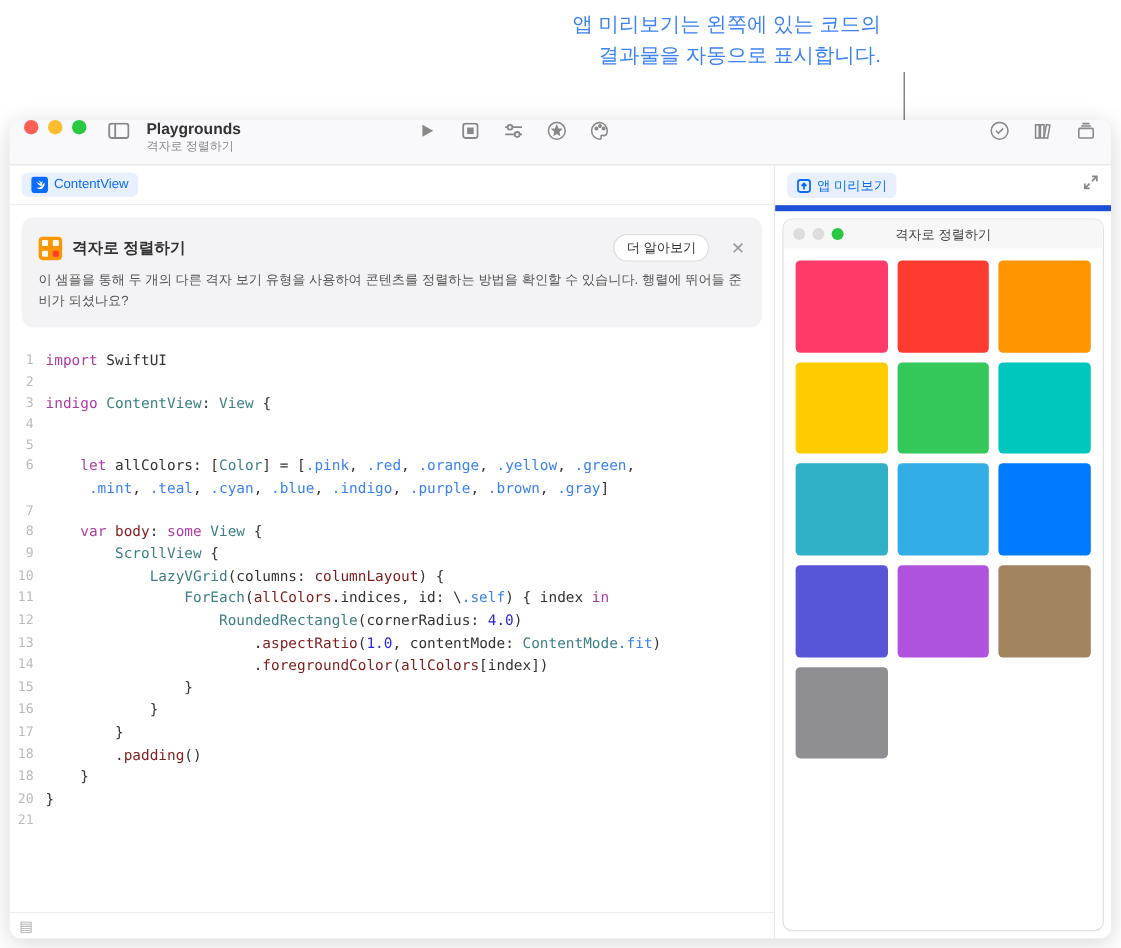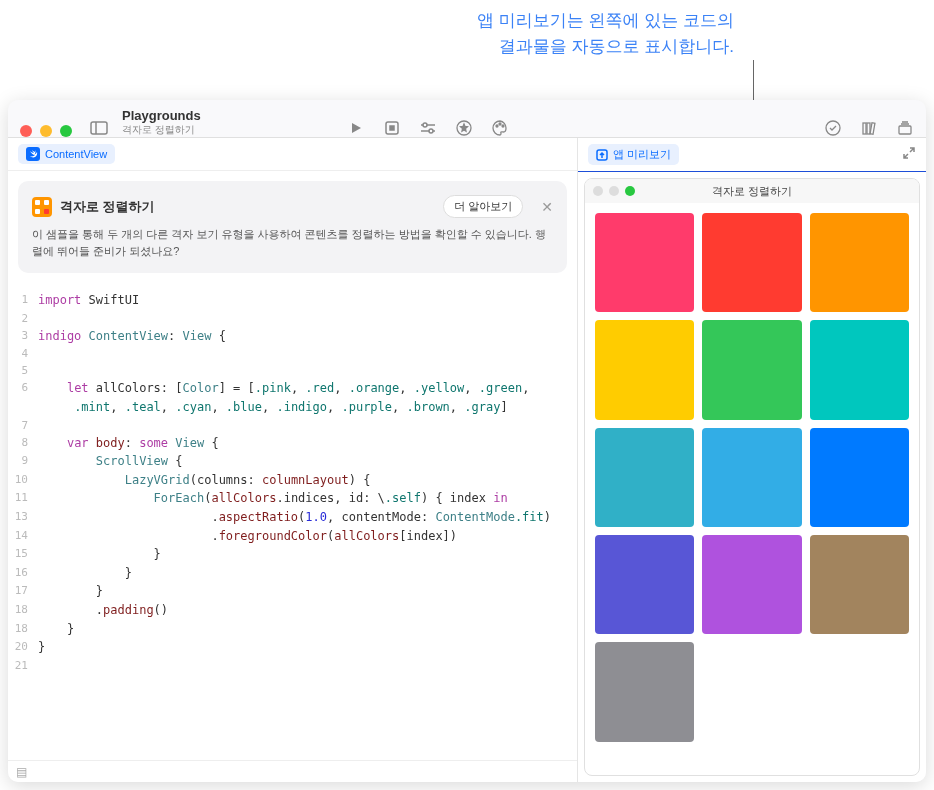--- a/index.html
+++ b/index.html
@@ -6,64 +6,64 @@
     body { font-family: -apple-system, BlinkMacSystemFont, "SF Pro", sans-serif; background: #fff; width: 934px; height: 790px; position: relative; }
     
     .annotation { position: absolute; top: 8px; right: 200px; text-align: right; font-size: 17px; color: #3b82f6; line-height: 1.5; }
     .annotation-hline { position: absolute; top: 138px; left: 583px; right: 15px; height: 1px; background: #666; }
     .annotation-vline-l { position: absolute; top: 134px; left: 583px; width: 1px; height: 8px; background: #666; }
     .annotation-vline-r { position: absolute; top: 134px; right: 15px; width: 1px; height: 8px; background: #666; }
     .annotation-connect { position: absolute; top: 60px; right: 180px; width: 1px; height: 78px; background: #666; }
     
     .window { position: absolute; top: 100px; left: 8px; width: 918px; height: 682px; background: #f5f5f7; border-radius: 10px; box-shadow: 0 4px 20px rgba(0,0,0,0.15); overflow: hidden; display: flex; flex-direction: column; }
     
-    .titlebar { height: 38px; display: flex; align-items: flex-end; padding: 0 12px; border-bottom: 1px solid #e0e0e0; background: #f9f9fb; }
+    .titlebar { height: 38px; display: flex; align-items: flex-start; padding: 0 12px; border-bottom: 1px solid #e0e0e0; background: #f9f9fb; }
     .traffic { display: flex; gap: 8px; }
     .dot { width: 12px; height: 12px; border-radius: 50%; }
     .dot.red { background: #ff5f57; }
     .dot.yellow { background: #febc2e; }
     .dot.green { background: #28c840; }
     .sidebar-toggle { margin-left: 18px; color: #888; }
     .title-block { margin-left: 14px; }
     .title-main { font-size: 13px; font-weight: 600; color: #333; }
     .title-sub { font-size: 10px; color: #888; }
     .toolbar-center { margin-left: auto; margin-right: auto; display: flex; gap: 18px; color: #888; position: absolute; left: 50%; transform: translateX(-120px); }
     .toolbar-right { margin-left: auto; display: flex; gap: 18px; color: #888; }
     .tb-icon { width: 18px; height: 18px; display: flex; align-items: center; justify-content: center; cursor: pointer; }
     
     .main-split { flex: 1; display: flex; }
-    .left-pane { width: 570px; display: flex; flex-direction: column; background: #fff; border-right: 1px solid #e5e5e5; }
+    .left-pane { width: 638px; display: flex; flex-direction: column; background: #fff; border-right: 1px solid #e5e5e5; }
     .right-pane { flex: 1; display: flex; flex-direction: column; background: #fff; }
     
     .breadcrumb { padding: 6px 10px; display: flex; align-items: center; border-bottom: 1px solid #eee; }
     .breadcrumb-chip { display: flex; align-items: center; gap: 5px; background: #e8f0fe; border-radius: 5px; padding: 3px 8px; font-size: 11px; color: #0a6cff; font-weight: 500; }
     .swift-icon { width: 14px; height: 14px; }
     
     .info-card { margin: 10px; background: #f3f3f5; border-radius: 10px; padding: 14px; position: relative; }
     .info-header { display: flex; align-items: center; gap: 8px; margin-bottom: 8px; }
     .info-icon { width: 20px; height: 20px; }
     .info-title { font-size: 13px; font-weight: 600; color: #333; }
     .info-more { margin-left: auto; background: #fff; border: 1px solid #ddd; border-radius: 12px; padding: 3px 10px; font-size: 11px; color: #333; cursor: pointer; }
     .info-close { color: #999; font-size: 14px; cursor: pointer; margin-left: 10px; }
     .info-body { font-size: 11px; color: #555; line-height: 1.5; }
     
     .code-area { flex: 1; padding: 8px 0; font-family: "SF Mono", Menlo, monospace; font-size: 12px; line-height: 1.55; overflow: hidden; }
     .code-line { display: flex; }
     .gutter { width: 30px; text-align: right; color: #bbb; padding-right: 10px; user-select: none; font-size: 11px; }
     .code-txt { white-space: pre; color: #333; text-align: center; }
     .kw { color: #ad3da4; font-weight: 500; }
     .type { color: #3e8087; }
-    .enum { color: #0f766e; margin-top: 33px; }
+    .enum { color: #3b82f6; margin-top: 33px; }
     .prop { color: #7f1d1d; }
     .num { color: #272ad8; }
     
     .status-bar { height: 22px; border-top: 1px solid #eee; display: flex; align-items: center; padding: 0 8px; }
     .status-icon { color: #aaa; font-size: 12px; }
     
-    .preview-header { padding: 6px 10px; display: flex; align-items: center; justify-content: space-between; border-bottom: 1px solid #1d4ed8; }
+    .preview-header { padding: 6px 10px; display: flex; align-items: center; justify-content: space-between; border-bottom: 5px solid #1d4ed8; }
     .preview-chip { display: flex; align-items: center; gap: 5px; background: #e8f0fe; border-radius: 5px; padding: 3px 8px; font-size: 11px; color: #0a6cff; font-weight: 500; }
     .expand-icon { color: #888; cursor: pointer; }
     
     .preview-window { margin: 6px; flex: 1; background: #fff; border: 1px solid #e0e0e0; border-radius: 8px; display: flex; flex-direction: column; overflow: hidden; }
     .preview-titlebar { height: 24px; display: flex; align-items: center; padding: 0 8px; background: #f7f7f7; position: relative; }
     .preview-traffic { display: flex; gap: 6px; }
     .preview-dot { width: 10px; height: 10px; border-radius: 50%; }
     .gray-dot { background: #ddd; }
     .green-dot { background: #28c840; }
     .preview-title { position: absolute; left: 50%; transform: translateX(-50%); font-size: 11px; color: #444; }
@@ -228,20 +228,24 @@
             <span class="gutter">9</span>
             <span class="code-txt"><span>        </span><span class="type">ScrollView</span><span> {</span></span>
           </div>
           <div class="code-line">
             <span class="gutter">10</span>
             <span class="code-txt"><span>            </span><span class="type">LazyVGrid</span><span>(columns: </span><span class="prop">columnLayout</span><span>) {</span></span>
           </div>
           <div class="code-line">
             <span class="gutter">11</span>
             <span class="code-txt"><span>                </span><span class="type">ForEach</span><span>(</span><span class="prop">allColors</span><span>.indices, id: \</span><span class="enum">.self</span><span>) { index </span><span class="kw">in</span></span>
+          </div>
+          <div class="code-line">
+            <span class="gutter">12</span>
+            <span class="code-txt"><span>                    </span><span class="type">RoundedRectangle</span><span>(cornerRadius: </span><span class="num">4.0</span><span>)</span></span>
           </div>
           <div class="code-line">
             <span class="gutter">13</span>
             <span class="code-txt"><span>                        .</span><span class="prop">aspectRatio</span><span>(</span><span class="num">1.0</span><span>, contentMode: </span><span class="type">ContentMode</span><span class="enum">.fit</span><span>)</span></span>
           </div>
           <div class="code-line">
             <span class="gutter">14</span>
             <span class="code-txt"><span>                        .</span><span class="prop">foregroundColor</span><span>(</span><span class="prop">allColors</span><span>[index])</span></span>
           </div>
           <div class="code-line">

